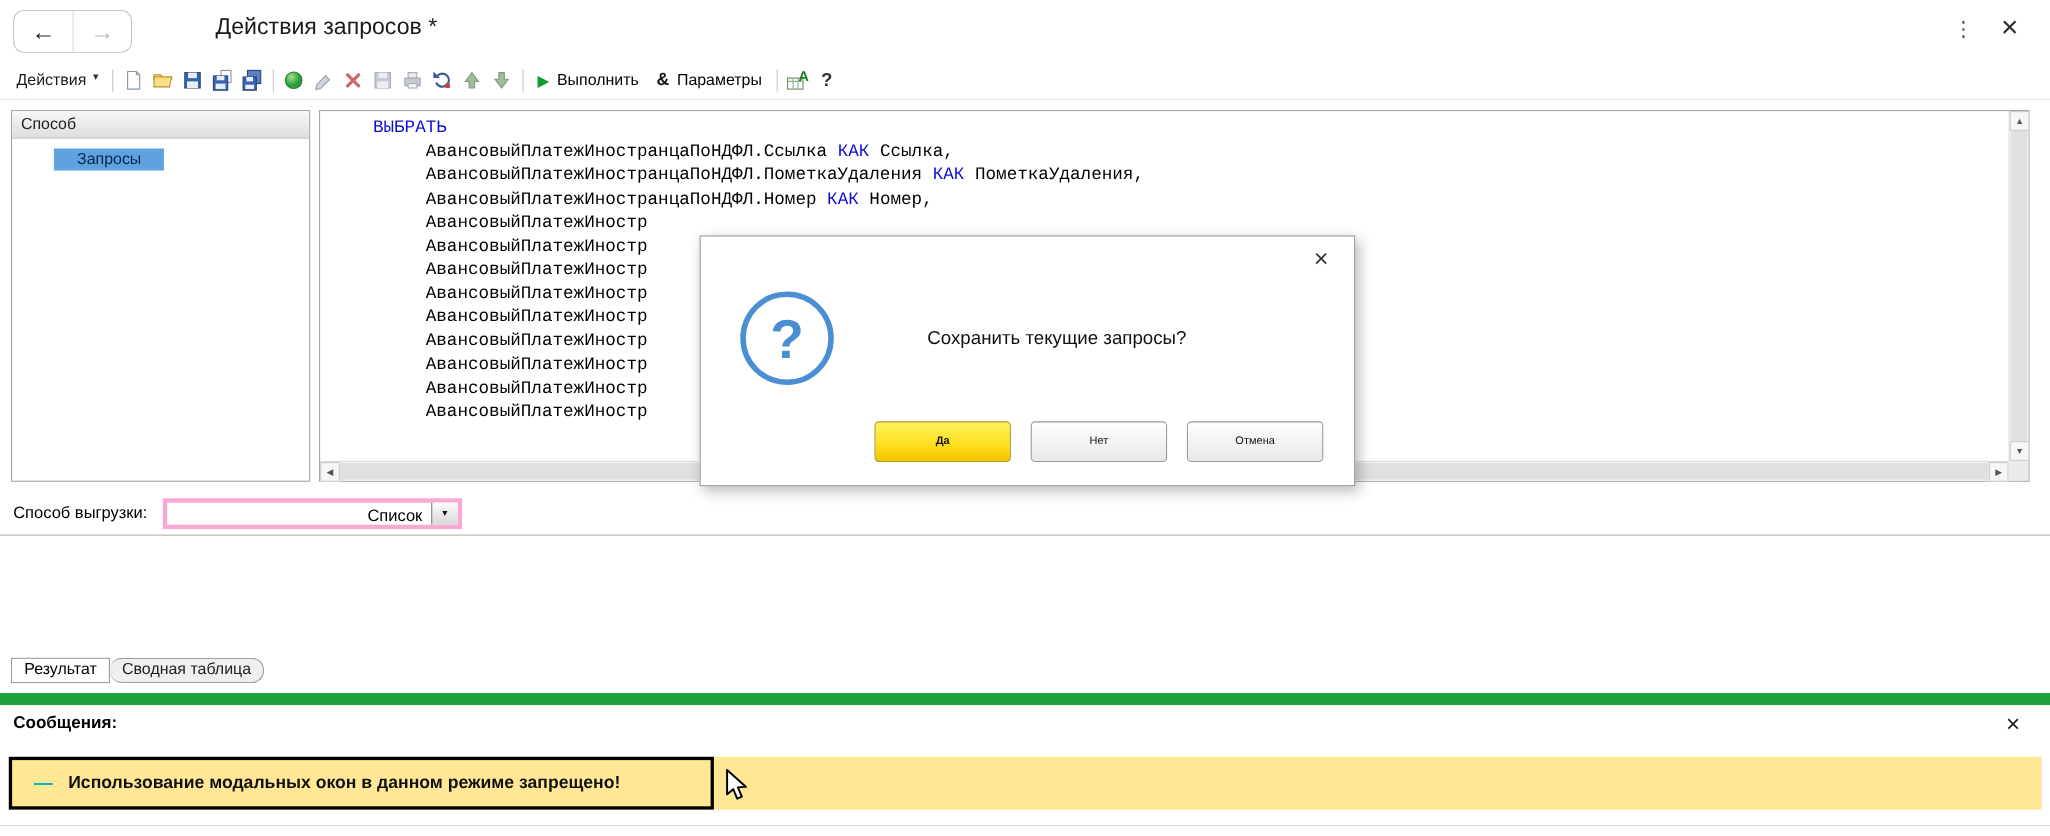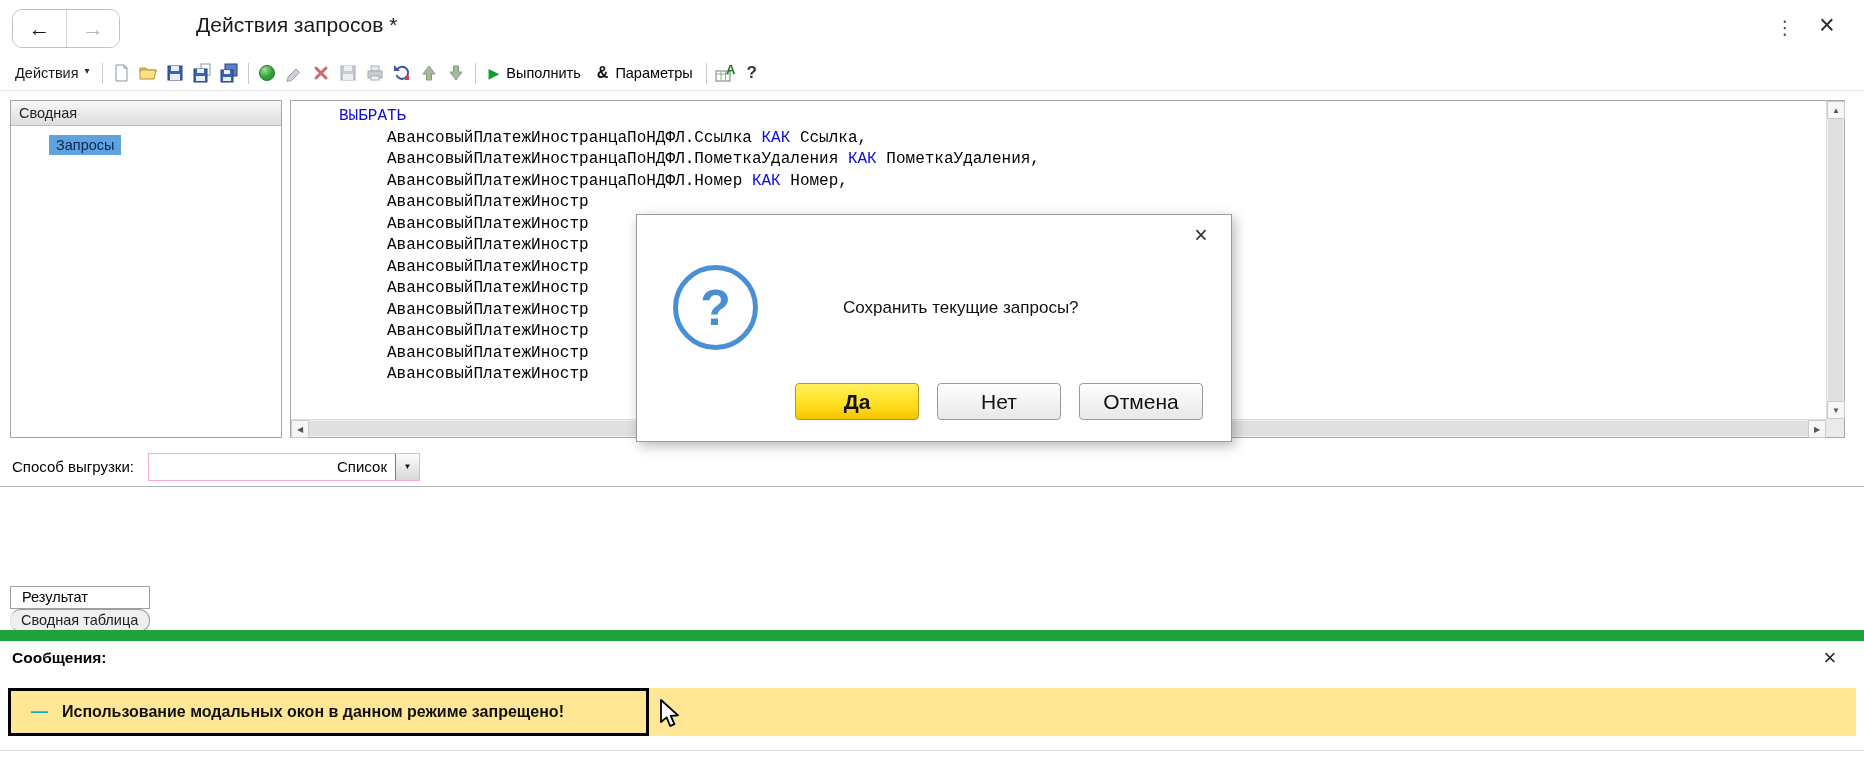--- a/index.html
+++ b/index.html
@@ -28,21 +28,21 @@
   .tb-icon { width: 27px; height: 26px; display: flex; align-items: center; justify-content: center; }
   .tb-run { display: flex; align-items: center; gap: 7px; padding: 2px 8px; font-size: 14.5px; }
   .play-glyph { color: #0f9d2e; font-size: 14px; }
   .amp-glyph { font-weight: bold; font-size: 16px; color: #111; }
   .help-btn { width: 26px; height: 26px; font-size: 17px; font-weight: bold; color: #333; }
 
   
   .query-panel { position: absolute; left: 10px; top: 100px; width: 272px; height: 338px; border: 1px solid #a6a6a6; background: #fff; }
   .qp-header { height: 25px; line-height: 24px; padding-left: 8px; font-size: 14.5px; color: #222;
                background: linear-gradient(#f7f7f7, #dedede); border-bottom: 1px solid #bdbdbd; }
-  .tree-item { display: inline-block; margin: 9px 0 0 38px; padding: 2px 7px; font-size: 14.5px;
+  .tree-item { display: inline-block; margin: 9px 0 0 38px; padding: 2px 21px; font-size: 14.5px;
                background: var(--selection, #5ea2e0); color: #0b2550; }
 
   .code-panel { position: absolute; left: 290px; top: 100px; width: 1555px; height: 338px; border: 1px solid #a6a6a6; background: #fff; }
   .code-view { position: absolute; left: 0; top: 0; right: 18px; bottom: 18px; overflow: hidden; padding: 5px 0 0 48px;
                font-family: "Liberation Mono", "DejaVu Sans Mono", monospace; font-size: 16px; tab-size: 5; }
   .code-line { white-space: pre; line-height: 21.5px; color: #000; }
   .code-line .kw { color: var(--keyword, #0d0dd6); }
 
   .vscroll { position: absolute; right: 0; top: 0; width: 18px; bottom: 18px; background: #f2f2f2; border-left: 1px solid #dedede; }
   .hscroll { position: absolute; left: 0; bottom: 0; right: 18px; height: 18px; background: #f2f2f2; border-top: 1px solid #dedede; }
@@ -52,29 +52,29 @@
   .vscroll .sbtn.up { top: 0; left: 0; }
   .vscroll .sbtn.down { bottom: 0; left: 0; }
   .hscroll .sbtn.left { left: 0; top: 0; }
   .hscroll .sbtn.right { right: 0; top: 0; }
   .vthumb { position: absolute; left: 1px; right: 1px; top: 18px; bottom: 18px; background: #e0e0e0; }
   .hthumb { position: absolute; top: 1px; bottom: 1px; left: 18px; right: 18px; background: #e0e0e0; }
 
   
   .export-row { position: absolute; left: 12px; top: 452px; height: 29px; display: flex; align-items: center; text-align: right; }
   .export-label { font-size: 15px; }
-  .combo { display: flex; margin-left: 14px; width: 272px; height: 28px; border: 1px solid #f9a8d4; background: #fff; }
+  .combo { display: flex; margin-left: 14px; width: 272px; height: 28px; border: 4px solid #f9a8d4; background: #fff; }
   .combo-value { flex: 1; padding: 0 8px; line-height: 26px; font-size: 15px; overflow: hidden; }
   .combo-btn { width: 24px; border-left: 1px solid #7f7f7f; background: linear-gradient(#fcfcfc, #d8d8d8);
                display: flex; align-items: center; justify-content: center; font-size: 8px; color: #111; }
 
   .divider-line { position: absolute; left: 0; top: 486px; width: 100%; height: 1px; background: #b3b3b3; }
 
   
-  .tabs { position: absolute; left: 10px; top: 586px; display: flex; flex-direction: column; }
+  .tabs { position: absolute; left: 10px; top: 598px; display: flex; }
   .tab { height: 23px; line-height: 21px; padding: 0 11px; border: 1px solid #9f9f9f; background: #fff; font-size: 14.5px; }
   .tab.inactive { background: #efefef; border-left: none; color: #222; border-radius: 11px; }
 
   
   .green-bar { position: absolute; left: 0; top: 630px; width: 100%; height: 11px; background: var(--green-bar, #1ea33c); }
   .msg-header { position: absolute; left: 12px; top: 649px; font-size: 15.5px; font-weight: bold; }
   .msg-close-btn { position: absolute; right: 20px; top: 644px; width: 28px; height: 28px; font-size: 22px; color: #222; }
   .msg-row { position: absolute; left: 8px; right: 8px; top: 688px; height: 48px; background: var(--message-bg, #ffe795); }
   .msg-focus { position: absolute; left: 0; top: 0; width: 641px; height: 100%; border: 3px solid #000; display: flex; align-items: center; }
   .msg-dash { margin-left: 20px; color: var(--dash, #00b0bc); font-weight: bold; font-size: 17px; }
@@ -83,21 +83,21 @@
 
   
   .dialog { position: absolute; left: 636px; top: 214px; width: 596px; height: 228px; background: #fff;
             border: 1px solid #9b9b9b; box-shadow: 3px 4px 12px rgba(0,0,0,.28); z-index: 50; }
   .dlg-close { position: absolute; right: 16px; top: 6px; width: 28px; height: 28px; font-size: 23px; color: #333; }
   .dlg-icon { position: absolute; left: 36px; top: 50px; width: 85px; height: 85px; border: 5px solid var(--dialog-blue, #4a8fd4);
               border-radius: 50%; display: flex; align-items: center; justify-content: center;
               color: var(--dialog-blue, #4a8fd4); font-size: 50px; font-weight: bold; }
   .dlg-msg { position: absolute; left: 158px; top: 83px; font-size: 17px; color: #111; margin-left: 48px; }
   .dlg-buttons { position: absolute; left: 158px; top: 168px; display: flex; gap: 18px; }
-  .dlg-btn { min-width: 124px; height: 37px; font-size: 21px; border: 1px solid #9b9b9b; border-radius: 4px;
+  .dlg-btn { min-width: 124px; height: 37px; font-size: 10px; border: 1px solid #9b9b9b; border-radius: 4px;
              background: linear-gradient(#fefefe, #e8e8e8); color: #111; }
   .dlg-btn.default { font-weight: bold; border: 1px solid #b09a20;
              background: linear-gradient(#fff15c 0%, #ffdf1f 60%, #f3c300 100%); }
 
   .cursor { position: absolute; left: 658px; top: 699px; z-index: 100; }
 </style>
 </head>
 <body>
 
 <div id="app">
@@ -228,21 +228,21 @@
       <svg width="24" height="22" viewBox="0 0 24 22">
           <rect x="3" y="9" width="14" height="10" fill="#ffffff" stroke="#6a8a6a"></rect>
           <path d="M3 12 h14 M8 9 v10 M12.5 9 v10" stroke="#8fae8f" fill="none"></path>
           <text x="13" y="12" font-size="13" font-weight="bold" fill="#1a7a1a">А</text>
         </svg>
     </button>
     <button class="help-btn"><span>?</span></button>
   </div>
 
   <aside class="query-panel">
-    <div class="qp-header">Сводная</div>
+    <div class="qp-header">Способ</div>
     <div class="tree-item">Запросы</div>
   </aside>
 
   <section class="code-panel">
     <div class="code-view">
       <div>
           <div class="code-line"><span class="kw">ВЫБРАТЬ</span></div>
           <div class="code-line"><span>	</span><span>АвансовыйПлатежИностранцаПоНДФЛ.Ссылка</span><span> </span><span class="kw">КАК</span><span> </span><span>Ссылка,</span></div>
           <div class="code-line"><span>	</span><span>АвансовыйПлатежИностранцаПоНДФЛ.ПометкаУдаления</span><span> </span><span class="kw">КАК</span><span> </span><span>ПометкаУдаления,</span></div>
           <div class="code-line"><span>	</span><span>АвансовыйПлатежИностранцаПоНДФЛ.Номер</span><span> </span><span class="kw">КАК</span><span> </span><span>Номер,</span></div>

